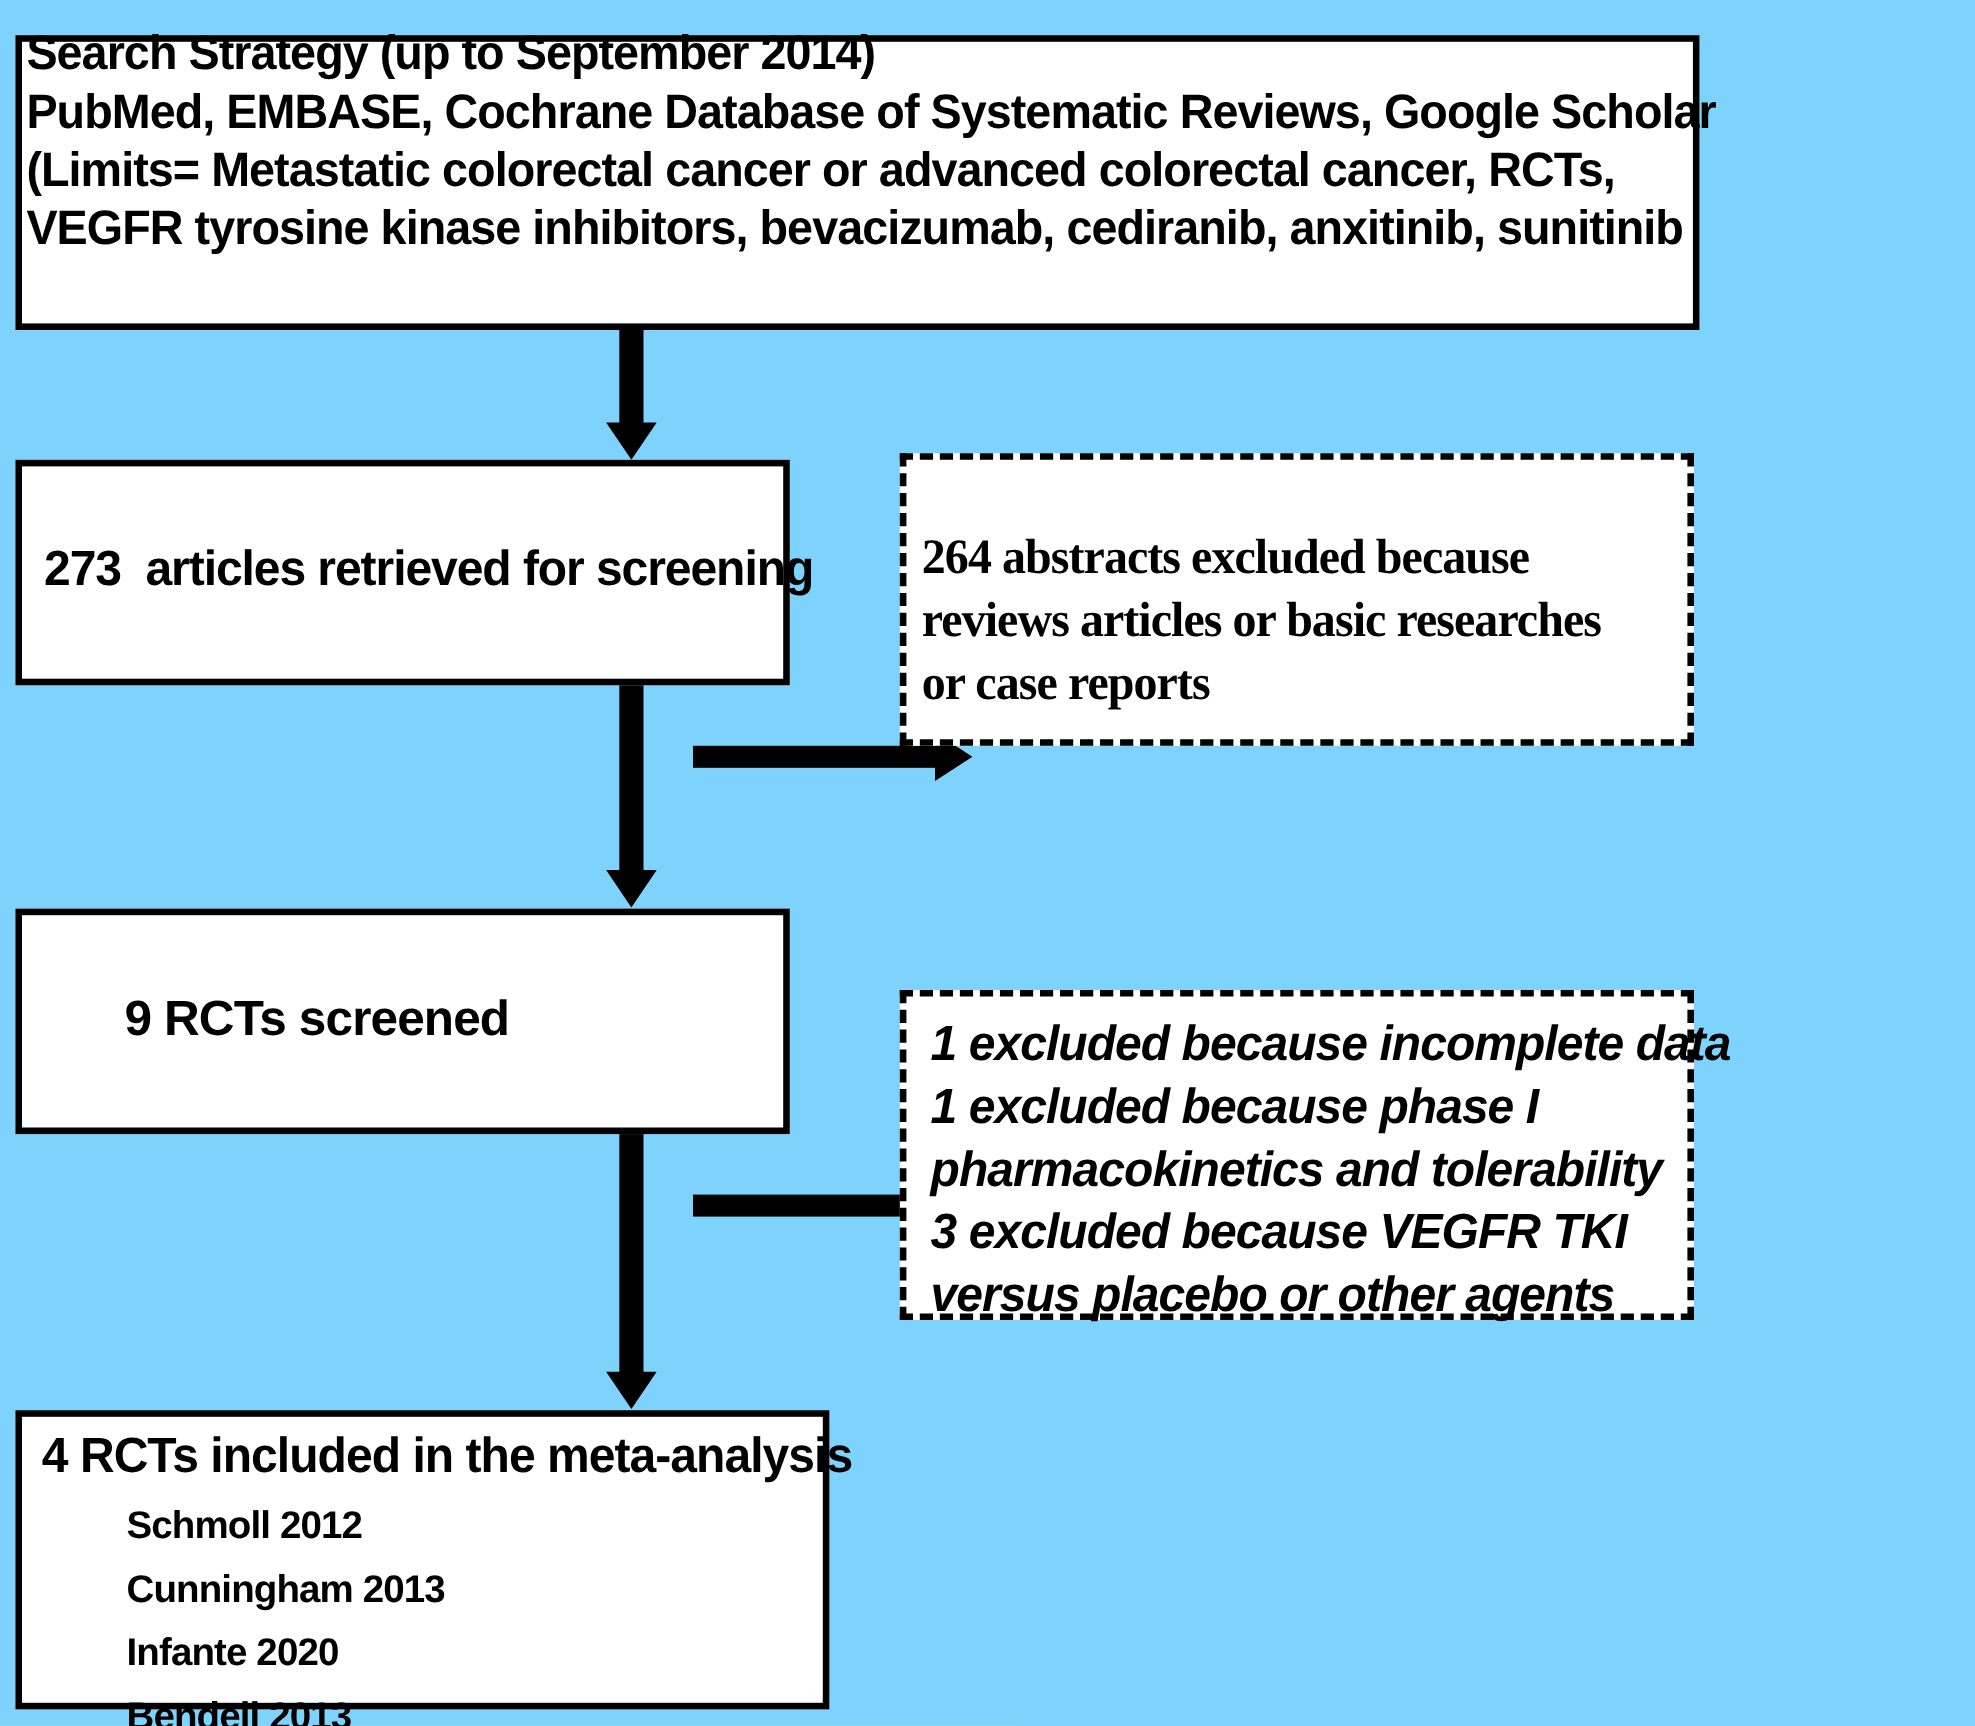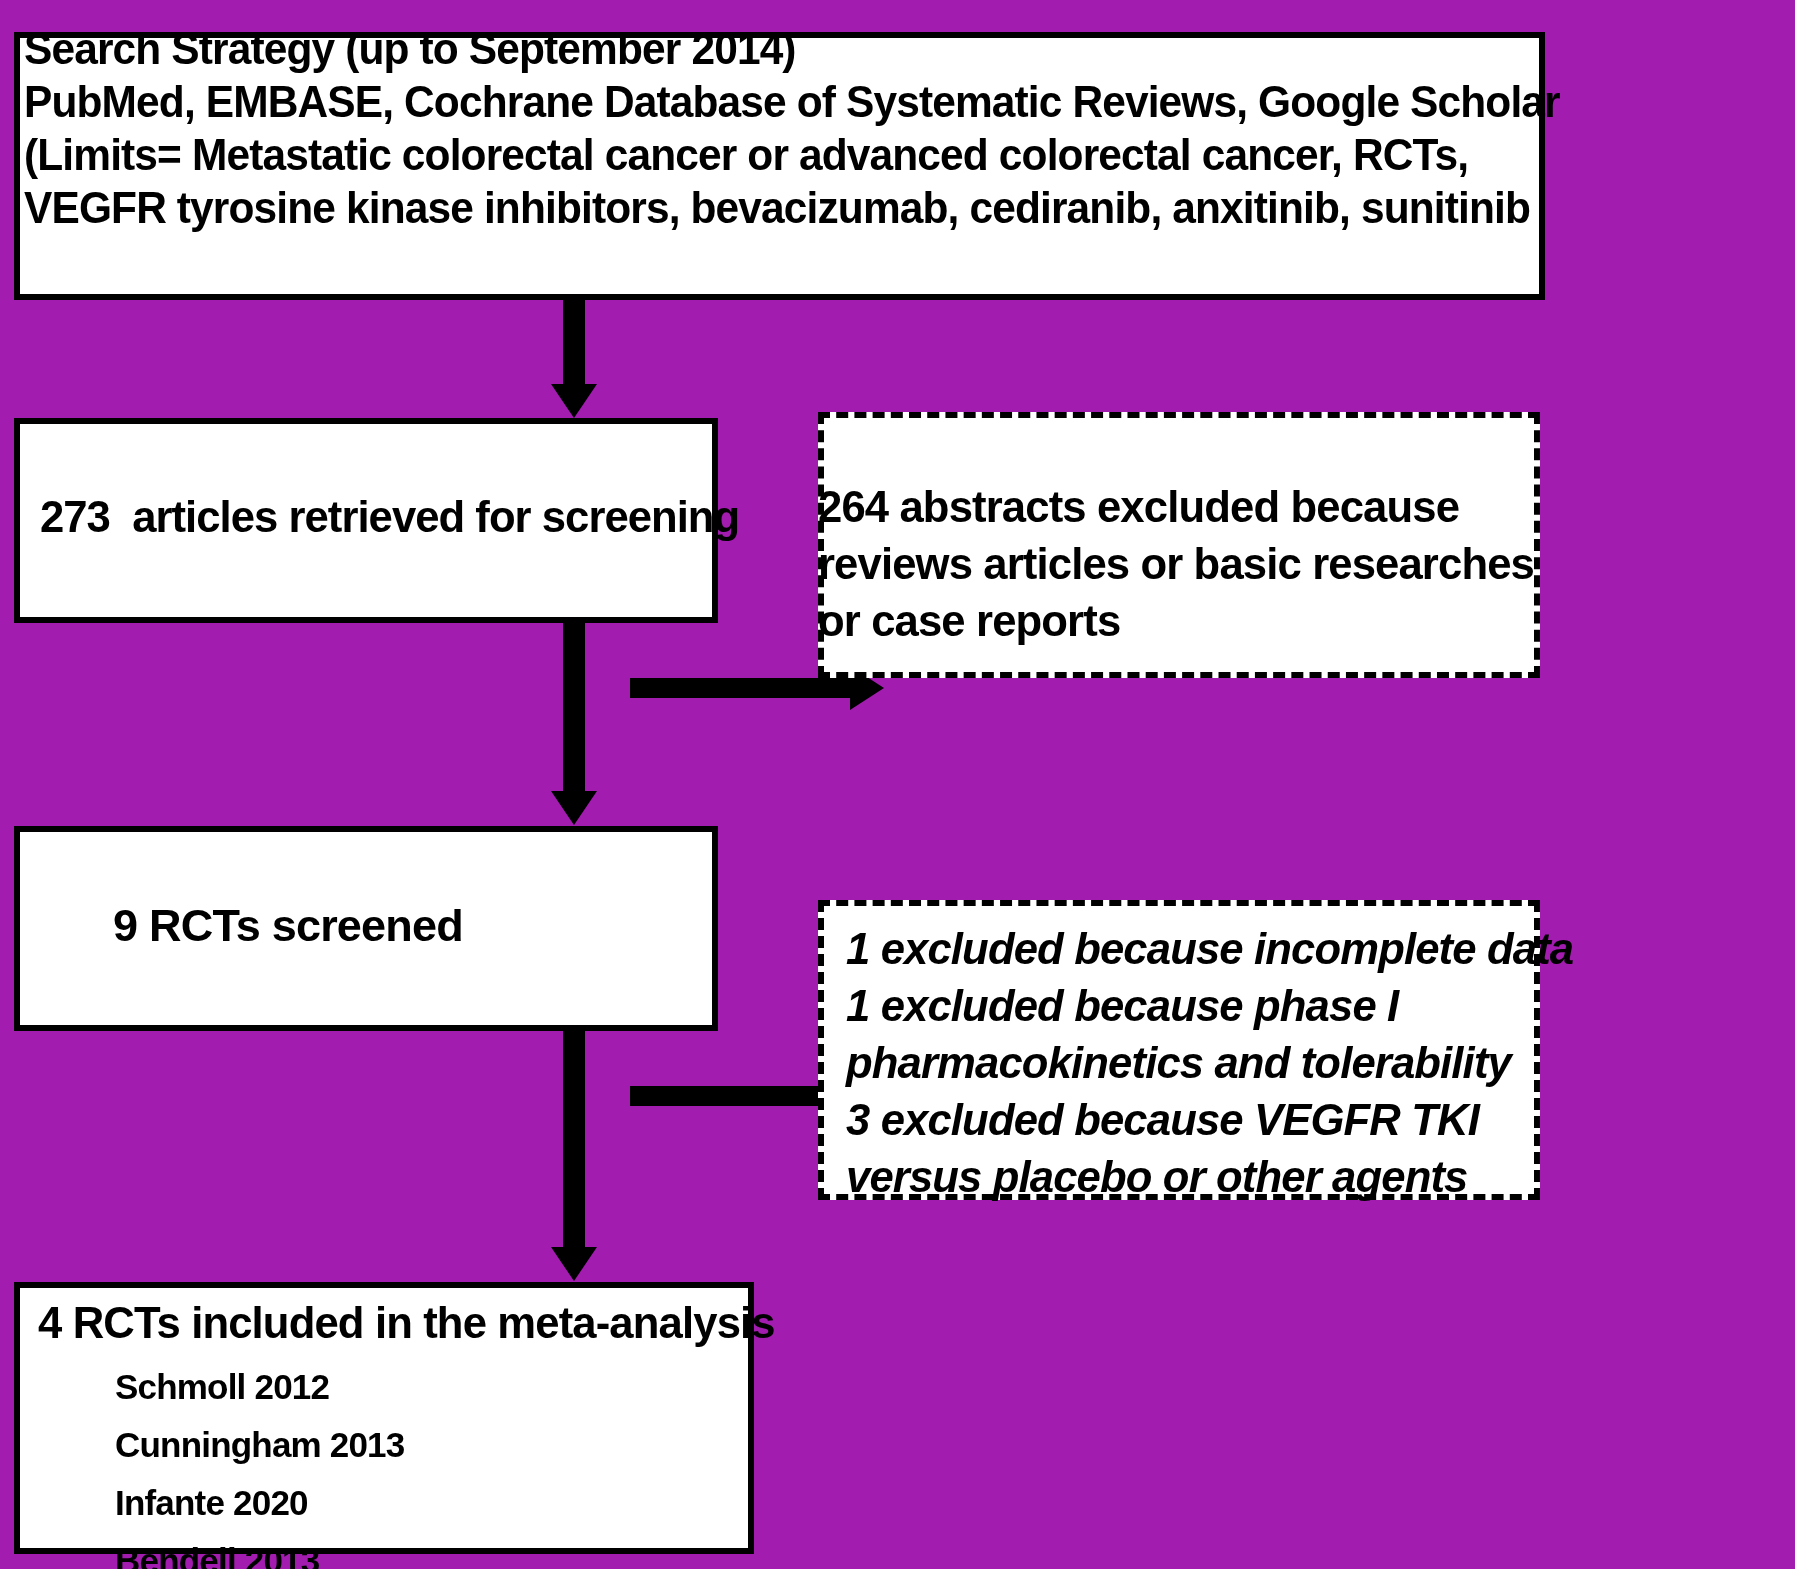--- a/index.html
+++ b/index.html
@@ -5,21 +5,21 @@
 <style>
   html, body {
     margin: 0;
     padding: 0;
     background: #ffffff;
   }
   #canvas {
     position: relative;
     width: 1795px;
     height: 1569px;
-    background: #a21caf;
+    background: #7dd3fc;
     font-family: "Liberation Sans", sans-serif;
     color: #000000;
     overflow: hidden;
   }
 
   .box {
     position: absolute;
     box-sizing: border-box;
     background: #ffffff;
     border: 6px solid #000000;
@@ -123,23 +123,24 @@
 
   
   #exclusion-box-1 {
     left: 818px;
     top: 412px;
     width: 722px;
     height: 266px;
   }
   #exclusion-lines-1 {
     position: absolute;
-    left: 818px;
+    left: 838px;
     top: 478px;
     width: 690px;
+    font-family: Liberation Serif, serif;
   }
   #exclusion-lines-1 .line {
     font-size: 45px;
     font-weight: 700;
     line-height: 57px;
     white-space: pre;
     letter-spacing: -0.9px;
     transform: scaleX(0.97);
     transform-origin: left center;
   }

